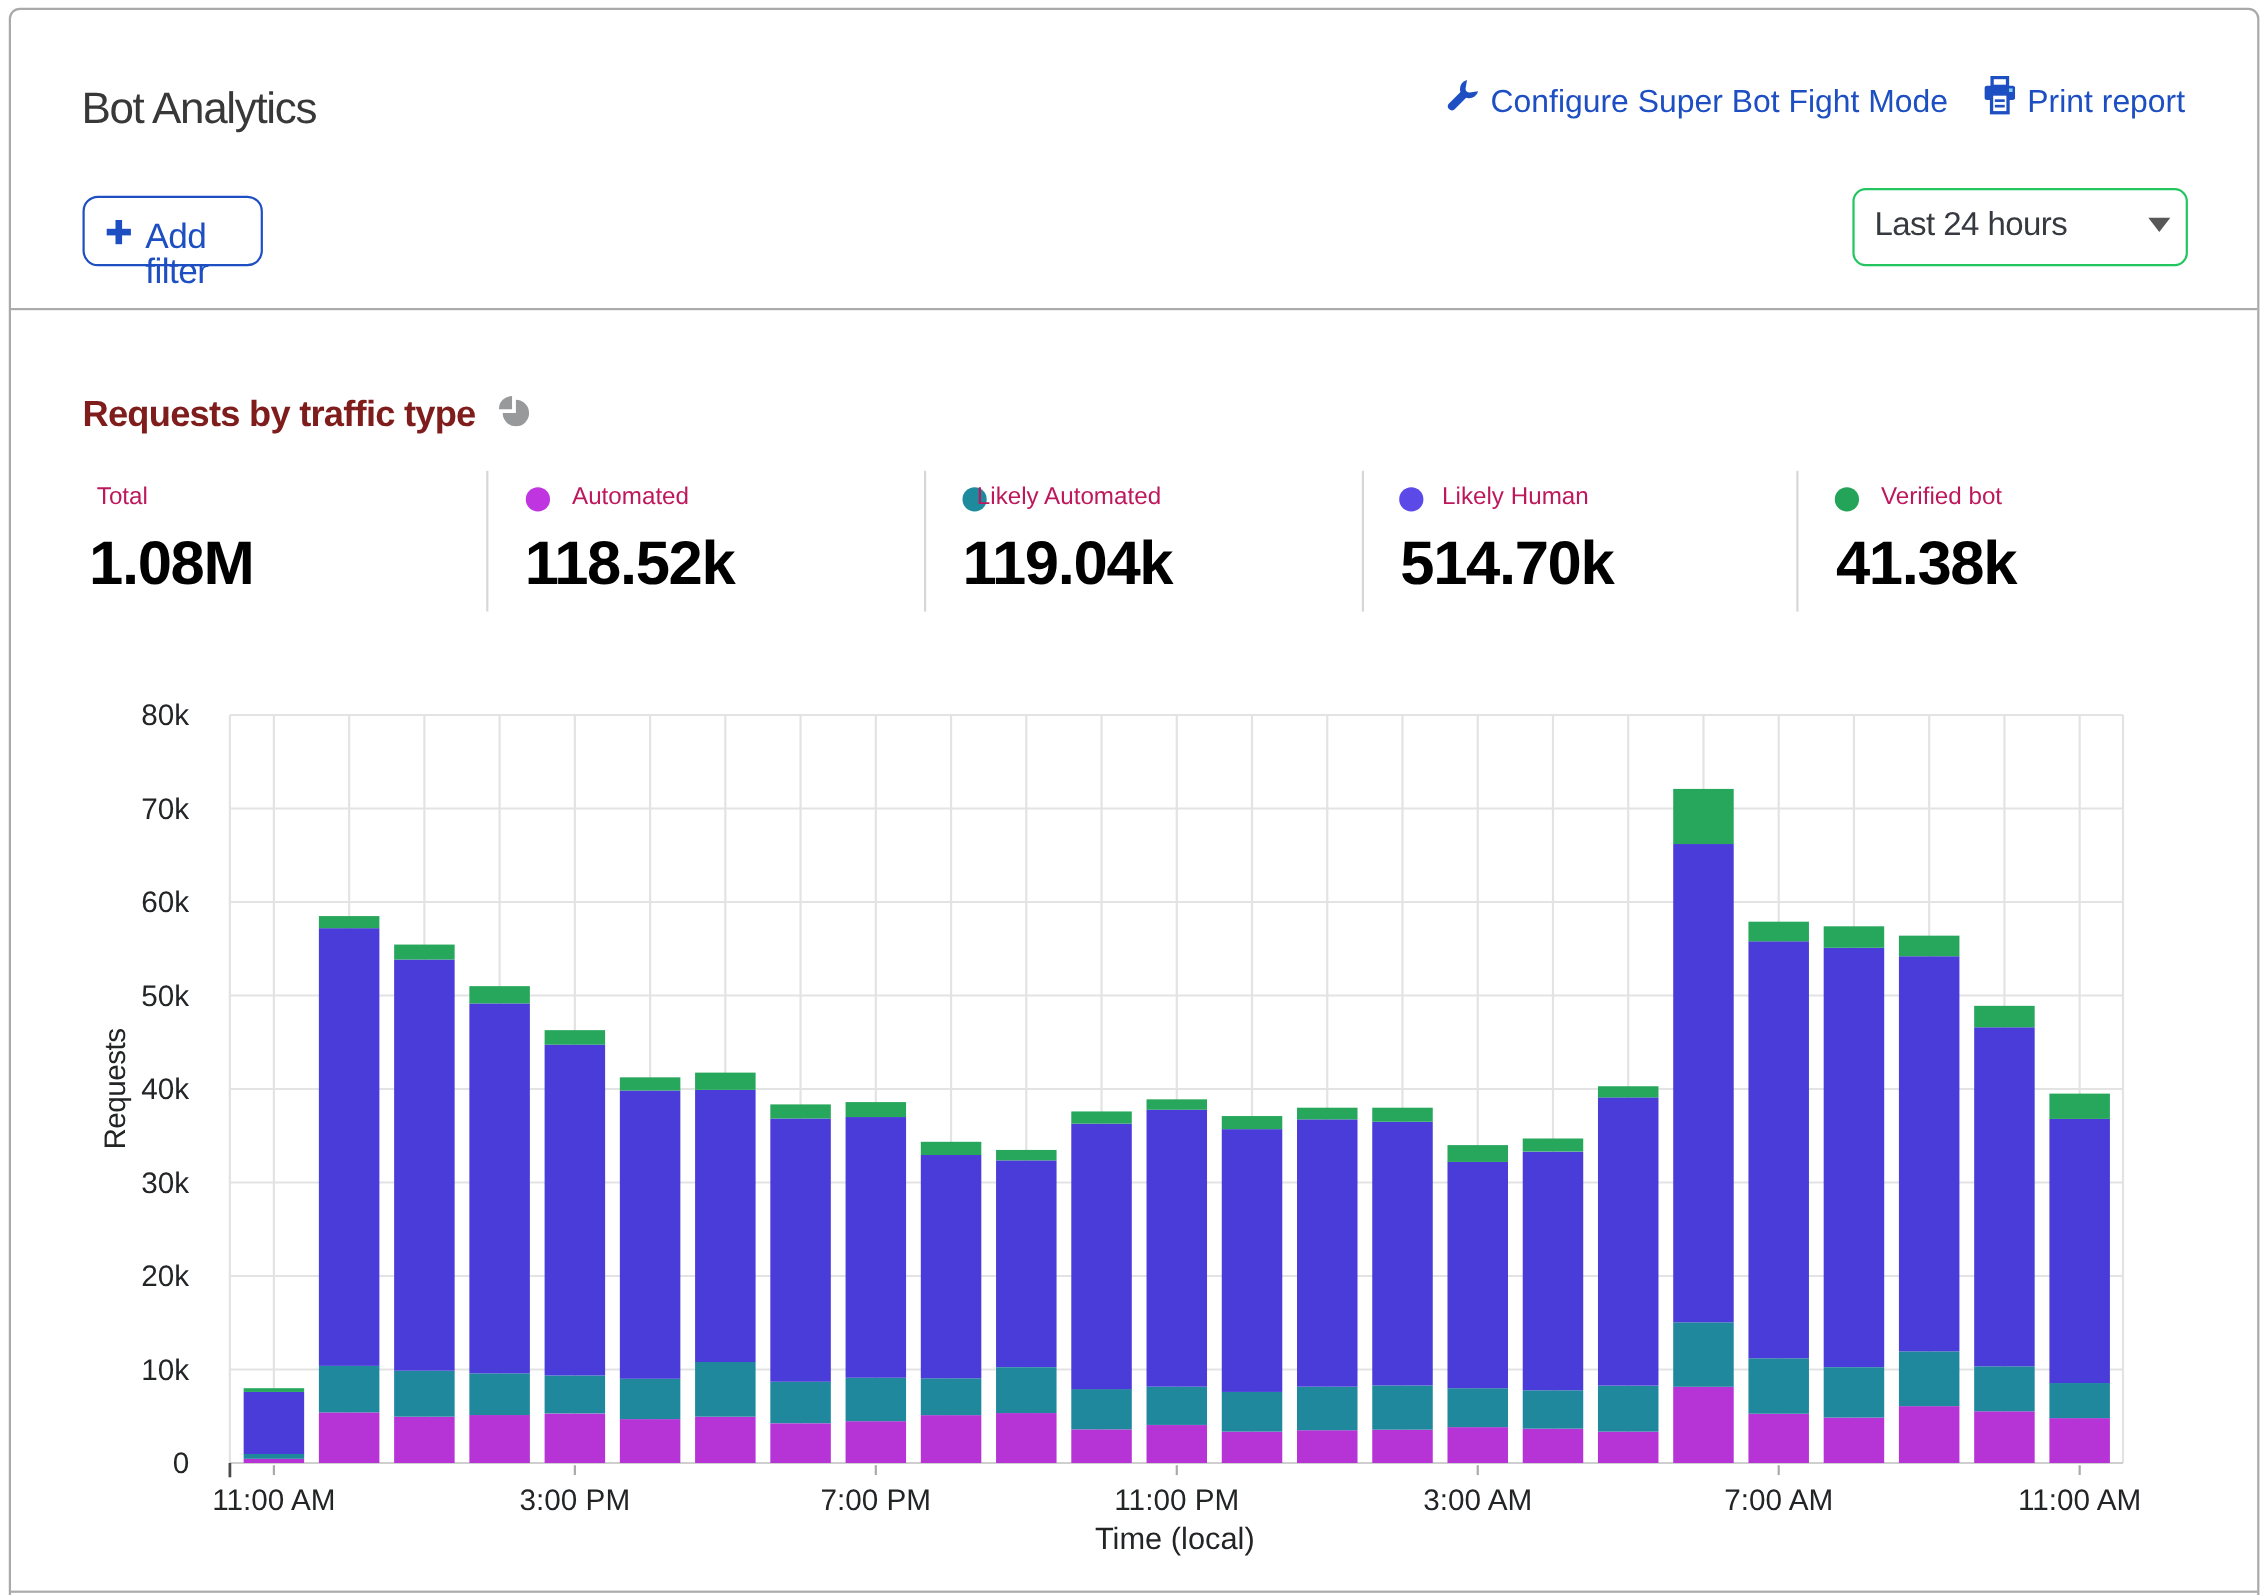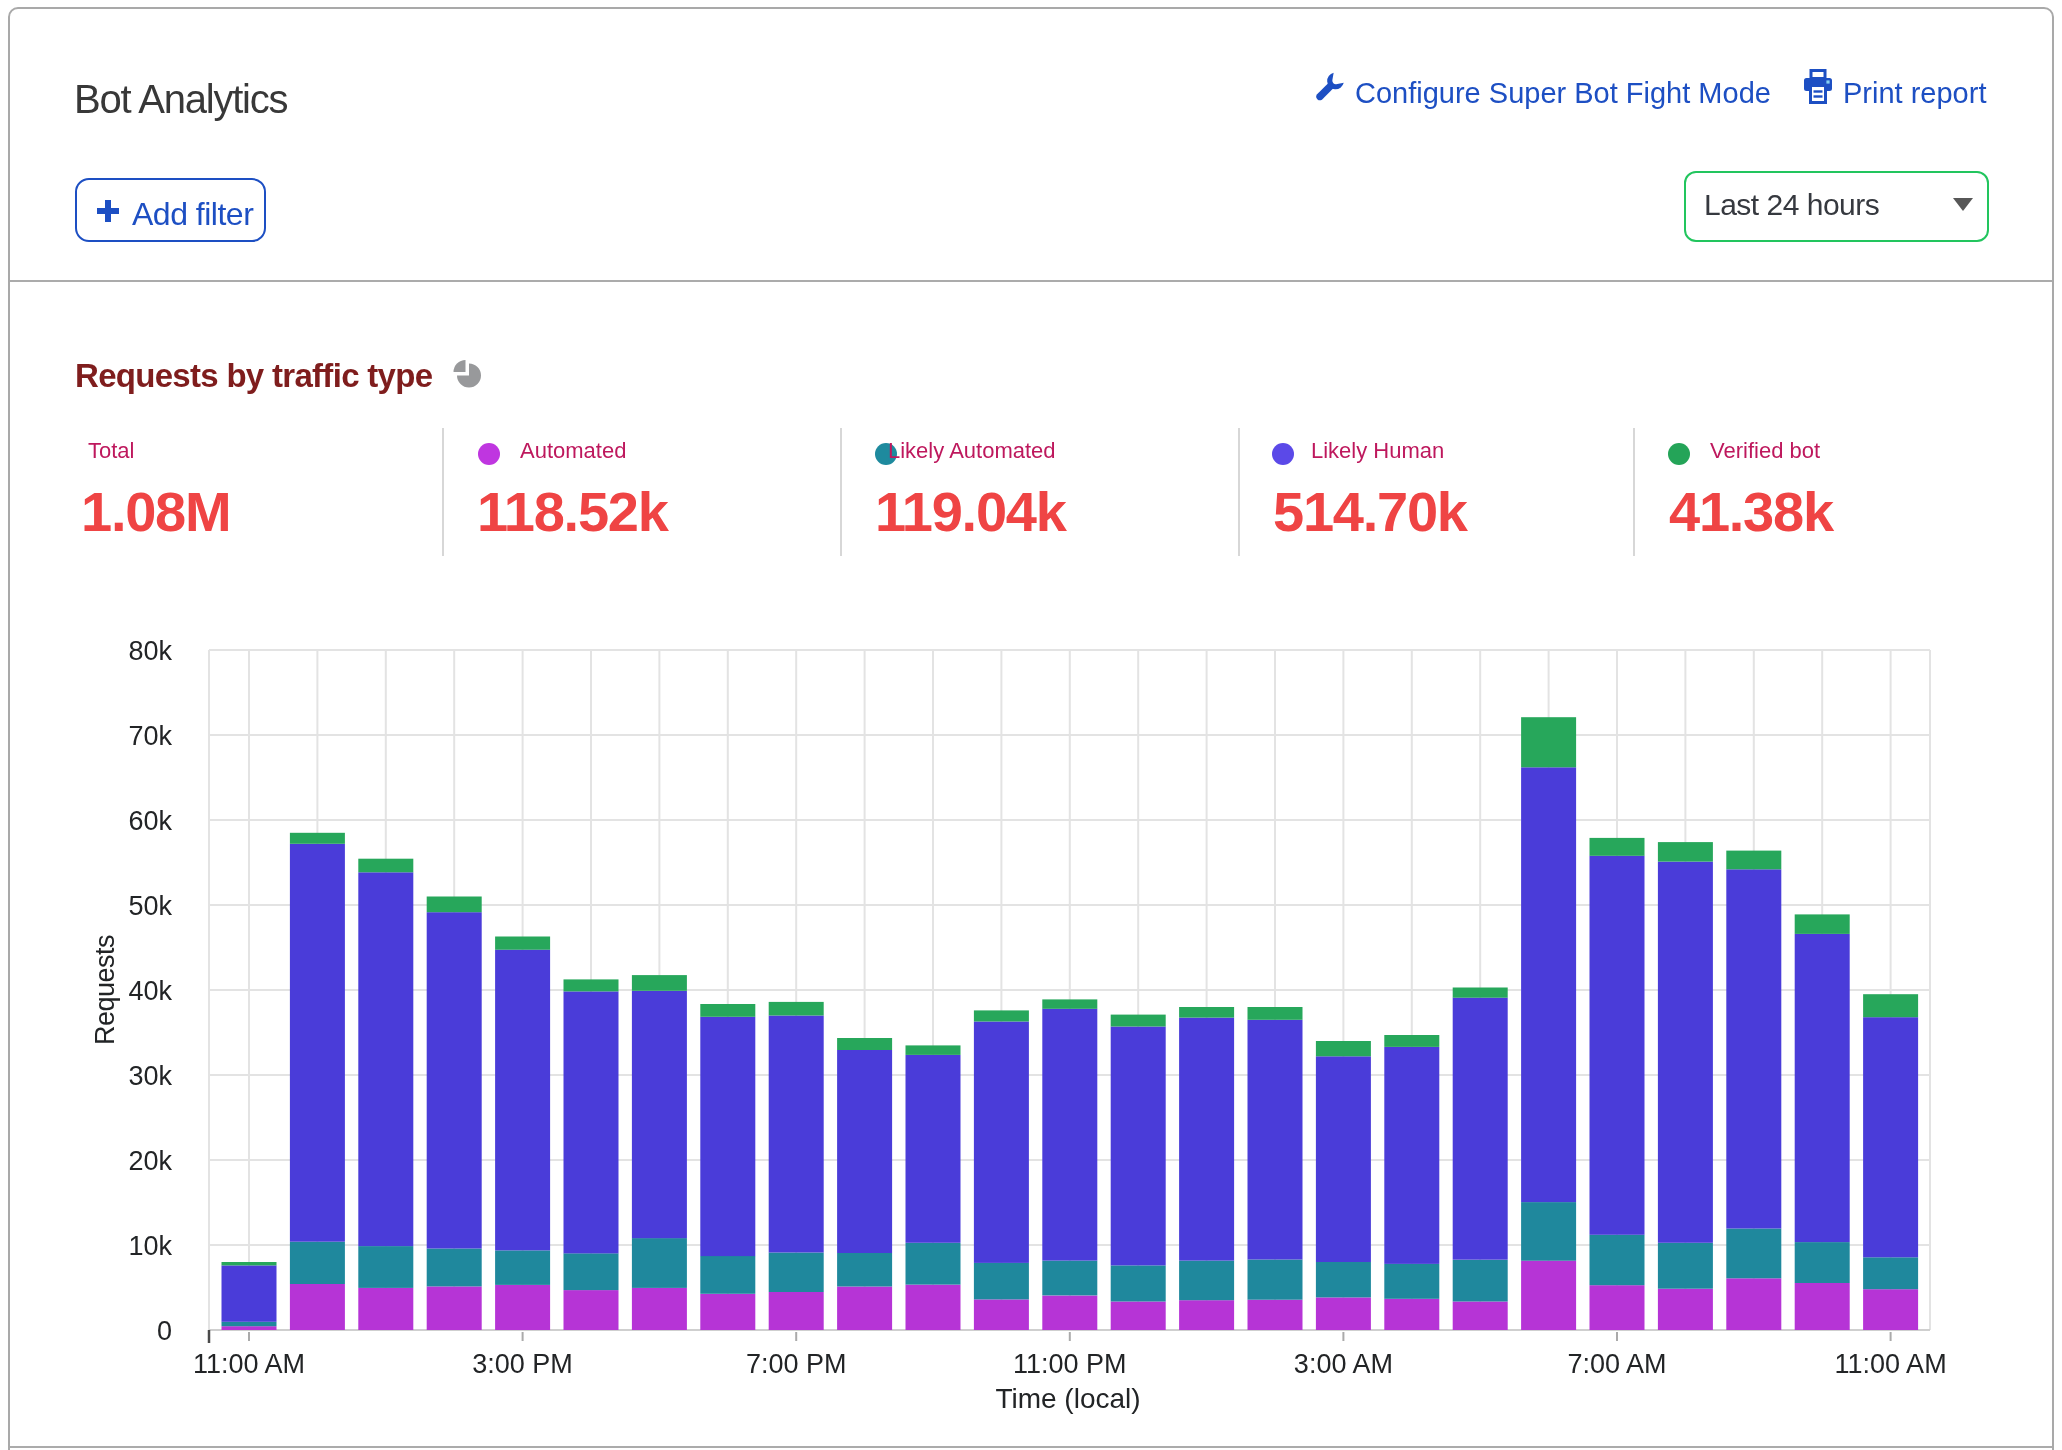--- a/index.html
+++ b/index.html
@@ -1,21 +1,21 @@
 <!DOCTYPE html>
 <html><head>
 <meta charset="utf-8">
 <style>
 * { margin:0; padding:0; box-sizing:border-box; }
 html,body { width:2062px; height:1450px; background:#ffffff; font-family:"Liberation Sans", sans-serif; }
 body { position:relative; overflow:hidden; }
 .abs { position:absolute; }
 .link { color:#1d4fc3; font-size:29px; }
 .statlab { font-size:22px; color:#be185d; }
-.statval { font-size:56px; font-weight:bold; color:#ef4444; letter-spacing:-1.25px; }
+.statval { font-size:56px; font-weight:bold; color:#000000; letter-spacing:-1.25px; }
 .dot { position:absolute; width:22px; height:22px; border-radius:50%; }
 .vdiv { position:absolute; width:2px; height:128px; top:428px; background:#d7d7d7; }
 </style>
 </head>
 <body>
 <div class="abs" style="left:8px;top:7px;width:2046px;height:1500px;border:2px solid #a9a9a9;border-radius:10px"></div>
 <div class="abs" style="left:10px;top:1446px;width:2042px;height:2px;background:#ababab"></div>
 <div class="abs" style="left:10px;top:280px;width:2042px;height:2px;background:#ababab"></div>
 
 <div class="abs" style="left:74px;top:79px;font-size:40px;font-weight:normal;color:#383838;line-height:40px;letter-spacing:-1.2px">Bot Analytics</div>
@@ -30,21 +30,21 @@
 <svg width="28" height="36" viewBox="0 0 28 36" style="position:absolute;left:1804px;top:69px">
 <rect x="7" y="1.5" width="14" height="8" fill="#ffffff" stroke="#1d4fc3" stroke-width="3"></rect>
 <path d="M2.5,9 h23 a2.5,2.5 0 0 1 2.5,2.5 v8 a2.5,2.5 0 0 1 -2.5,2.5 h-23 a2.5,2.5 0 0 1 -2.5,-2.5 v-8 a2.5,2.5 0 0 1 2.5,-2.5 Z" fill="#1d4fc3"></path>
 <rect x="22.4" y="11.4" width="3.2" height="3.2" fill="#86d2f4"></rect>
 <rect x="6.5" y="16.5" width="15" height="17" fill="#ffffff" stroke="#1d4fc3" stroke-width="3"></rect>
 <rect x="9.5" y="21.3" width="9" height="2.4" fill="#1d4fc3"></rect>
 <rect x="9.5" y="26.3" width="9" height="2.4" fill="#1d4fc3"></rect>
 </svg>
 <div class="abs link" style="left:1843px;top:79px;line-height:29px">Print report</div>
 
-<div class="abs" style="left:75px;top:178px;width:191px;height:64px;border:2px solid #1d4fc3;border-radius:14px">
+<div class="abs" style="left:75px;top:178px;width:164px;height:64px;border:2px solid #1d4fc3;border-radius:14px">
   <span class="abs" style="left:20px;top:28px;width:22px;height:6px;background:#1d4fc3"></span>
   <span class="abs" style="left:28px;top:20px;width:6px;height:22px;background:#1d4fc3"></span>
   <span class="abs" style="left:55px;top:17.5px;font-size:32px;color:#1d4fc3;letter-spacing:-0.5px;line-height:32px">Add filter</span>
 </div>
 
 <div class="abs" style="left:1684px;top:171px;width:305px;height:71px;border:2px solid #22c55e;border-radius:12px">
   <span class="abs" style="left:18px;top:17px;font-size:30px;color:#36393f;letter-spacing:-0.5px;line-height:30px">Last 24 hours</span>
   <span class="abs" style="right:14px;top:25px;width:0;height:0;border-left:10px solid transparent;border-right:10px solid transparent;border-top:13px solid #575757"></span>
 </div>
 

